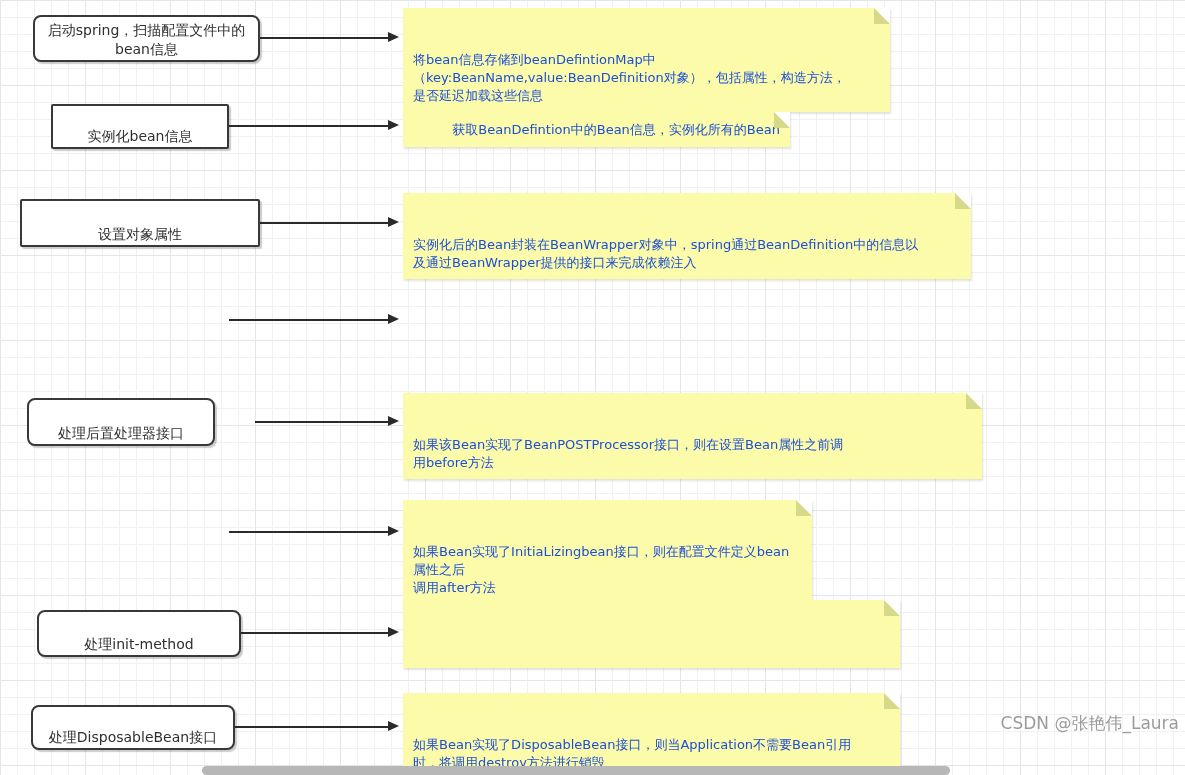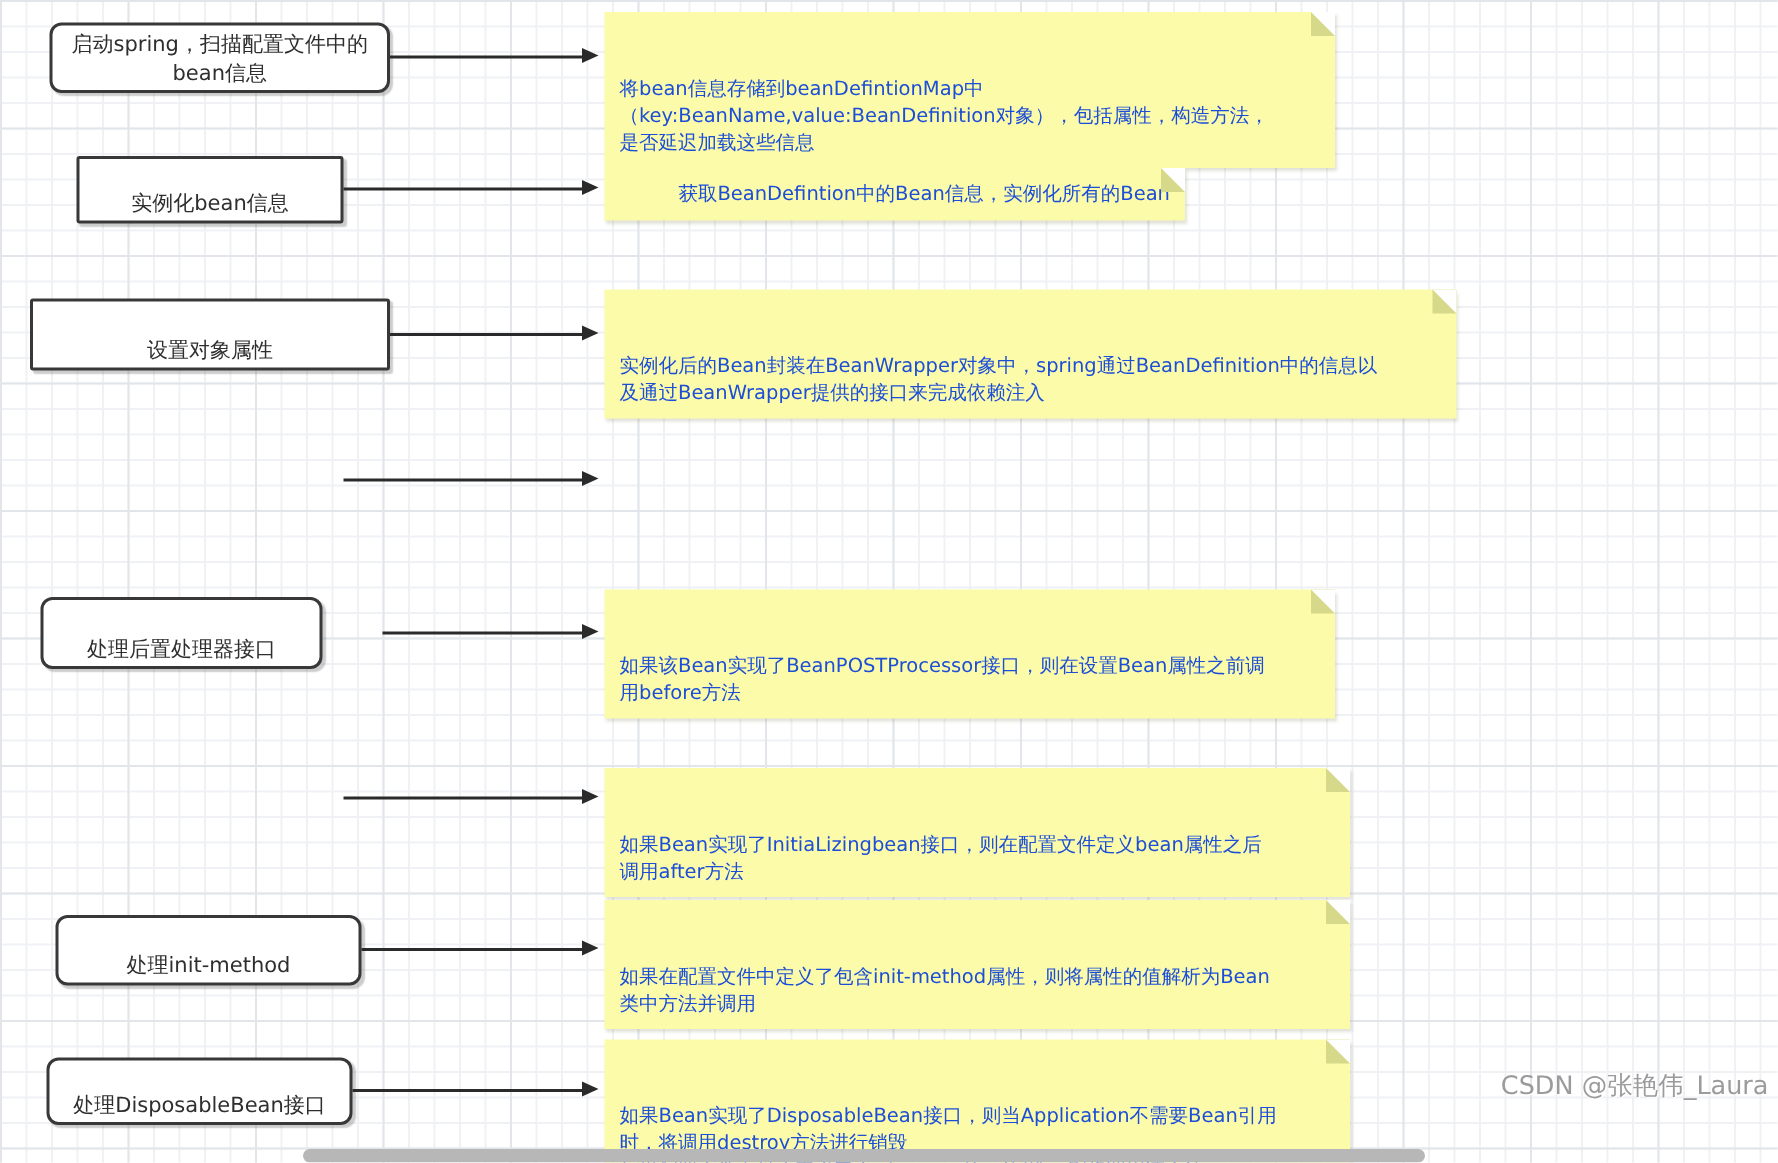--- a/index.html
+++ b/index.html
@@ -101,45 +101,43 @@
   <div class="arrow" style="left:229px;top:319px;width:159px">
       <i class="head"></i>
     </div>
 
   <div class="box r6" style="left:27px;top:398px;width:188px;height:48px">
     <span>处理后置处理器接口</span>
   </div>
   <div class="arrow" style="left:255px;top:421px;width:133px">
       <i class="head"></i>
     </div>
-  <div class="note" style="left:403px;top:393px;width:487px;min-height:64px">
+  <div class="note" style="left:403px;top:393px;width:579px;min-height:64px">
     <i class="fold"></i>
     <span>如果该Bean实现了BeanPOSTProcessor接口，则在设置Bean属性之前调
 用before方法</span>
   </div>
 
   <div class="arrow" style="left:229px;top:531px;width:159px">
       <i class="head"></i>
     </div>
-  <div class="note" style="left:403px;top:512px;width:497px;min-height:65px">
+  <div class="note" style="left:403px;top:500px;width:409px;min-height:65px">
     <i class="fold"></i>
     <span>如果Bean实现了InitiaLizingbean接口，则在配置文件定义bean属性之后
 调用after方法</span>
   </div>
 
   <div class="box r6" style="left:37px;top:610px;width:204px;height:47px">
     <span>处理init-method</span>
   </div>
   <div class="arrow" style="left:241px;top:632px;width:147px">
       <i class="head"></i>
     </div>
   <div class="note" style="left:403px;top:600px;width:497px;min-height:68px">
     <i class="fold"></i>
-    <span>如果在配置文件中定义了包含init-method属性，则将属性的值解析为Bean
-类中方法并调用</span>
   </div>
 
   <div class="box r6" style="left:31px;top:705px;width:204px;height:45px">
     <span>处理DisposableBean接口</span>
   </div>
   <div class="arrow" style="left:235px;top:726px;width:153px">
       <i class="head"></i>
     </div>
   <div class="note" style="left:403px;top:693px;width:497px;min-height:73px">
     <i class="fold"></i>

